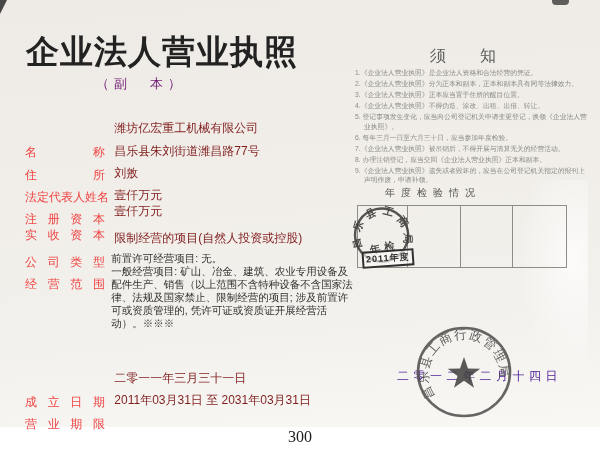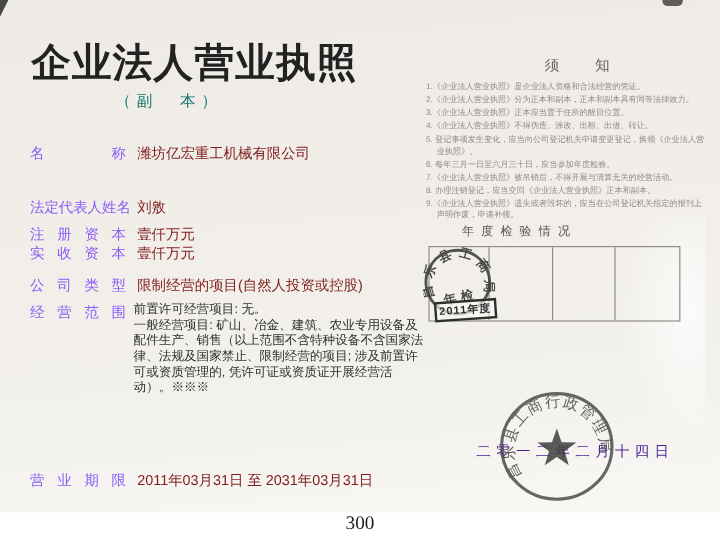--- a/index.html
+++ b/index.html
@@ -10,33 +10,33 @@
          background:linear-gradient(175deg,#eeebe6 0%,#f1eee9 40%,#f3f1ed 75%,#f8f7f4 97%);}
   .crease{position:absolute;right:0;top:180px;width:70px;height:200px;
           background:radial-gradient(ellipse at 80% 40%, rgba(255,255,255,.75), rgba(255,255,255,0) 70%);}
   .corner-mark{position:absolute;left:0;top:0;width:0;height:0;
                border-left:7px solid #2a2a2a;border-bottom:14px solid transparent;opacity:.85;}
   .top-smudge{position:absolute;left:552px;top:0;width:17px;height:5px;background:#3a3a38;border-radius:0 0 4px 4px;opacity:.8;}
 
   
   .title{position:absolute;left:26px;top:30px;width:280px;font-size:33px;font-weight:bold;
          color:#222;letter-spacing:1px;white-space:nowrap;}
-  .subtitle{position:absolute;left:96px;top:75px;font-size:13px;color:#0f766e;letter-spacing:5px;}
+  .subtitle{position:absolute;left:96px;top:75px;font-size:13px;color:#701a75;letter-spacing:5px;}
   .regrow{position:absolute;left:94px;top:92px;font-size:11px;color:#3c3c3c;}
   .regno{font-family:"Liberation Serif", serif;font-size:13.5px;color:#2e2e2e;margin-left:8px;letter-spacing:.5px;}
 
   .frow{position:absolute;left:25px;font-size:12px;color:#383838;white-space:nowrap;}
   .flabel{display:inline-block;width:80px;text-align:justify;text-align-last:justify;
-          vertical-align:top;color:#8b5cf6;}
+          vertical-align:top;color:#ef4444;margin-top:24px;}
   .fval{margin-left:6px;color:#7f1d1d;}
   .scopeval{display:inline-block;width:244px;margin-left:3px;font-size:10.5px;line-height:13px;
             color:#303030;white-space:pre-line;vertical-align:top;}
 
   
-  .notice-head{position:absolute;left:430px;top:46px;font-size:12px;color:#5c5c58;letter-spacing:9px;margin-left:24px;}
+  .notice-head{position:absolute;left:430px;top:46px;font-size:16px;color:#5c5c58;letter-spacing:9px;}
   .notice-list{position:absolute;left:355px;top:68px;width:236px;font-size:6.8px;line-height:9.5px;
                color:#8b8b85;}
   .notice-item{padding-left:9px;text-indent:-9px;margin-bottom:1.5px;}
 
   .insp-head{position:absolute;left:385px;top:186px;font-size:10px;color:#55534e;letter-spacing:6px;}
   .insp-table{position:absolute;left:357px;top:205px;width:208px;height:61px;
               display:grid;grid-template-columns:50px 53px 52px 53px;
               border:1px solid #8f8d88;}
   .insp-cell{border-right:1px solid #8f8d88;}
   .insp-cell:last-child{border-right:none;}
@@ -62,40 +62,48 @@
   <div class="corner-mark"></div>
   <div class="top-smudge"></div>
 
   <div class="title">企业法人营业执照</div>
   <div class="subtitle">（副　本）</div>
 
   <div class="frow" style="top:120px;">
     <span class="flabel">名称</span>
     <span class="fval">潍坊亿宏重工机械有限公司</span>
   </div>
+  <div class="frow" style="top:143px;">
+    <span class="flabel">住所</span>
+    <span class="fval">昌乐县朱刘街道潍昌路77号</span>
+  </div>
   <div class="frow" style="top:187px;">
     <span class="flabel">注册资本</span>
     <span class="fval">壹仟万元</span>
   </div>
   <div class="frow" style="top:165px;">
     <span class="flabel">法定代表人姓名</span>
     <span class="fval">刘敫</span>
   </div>
   <div class="frow" style="top:203px;">
     <span class="flabel">实收资本</span>
     <span class="fval">壹仟万元</span>
   </div>
   <div class="frow" style="top:230px;">
     <span class="flabel">公司类型</span>
     <span class="fval">限制经营的项目(自然人投资或控股)</span>
   </div>
   <div class="frow" style="top:252px;white-space:normal;">
     <span class="flabel">经营范围</span>
     <span class="scopeval">前置许可经营项目: 无。
 一般经营项目: 矿山、冶金、建筑、农业专用设备及配件生产、销售（以上范围不含特种设备不含国家法律、法规及国家禁止、限制经营的项目; 涉及前置许可或资质管理的, 凭许可证或资质证开展经营活动）。※※※</span>
+  </div>
+  <div class="frow" style="top:370px;">
+    <span class="flabel">成立日期</span>
+    <span class="fval">二零一一年三月三十一日</span>
   </div>
   <div class="frow" style="top:392px;">
     <span class="flabel">营业期限</span>
     <span class="fval">2011年03月31日 至 2031年03月31日</span>
   </div>
 
   <div class="notice-head">须　知</div>
   <div class="notice-list">
     <div class="notice-item">1.《企业法人营业执照》是企业法人资格和合法经营的凭证。</div>
     <div class="notice-item">2.《企业法人营业执照》分为正本和副本，正本和副本具有同等法律效力。</div>

